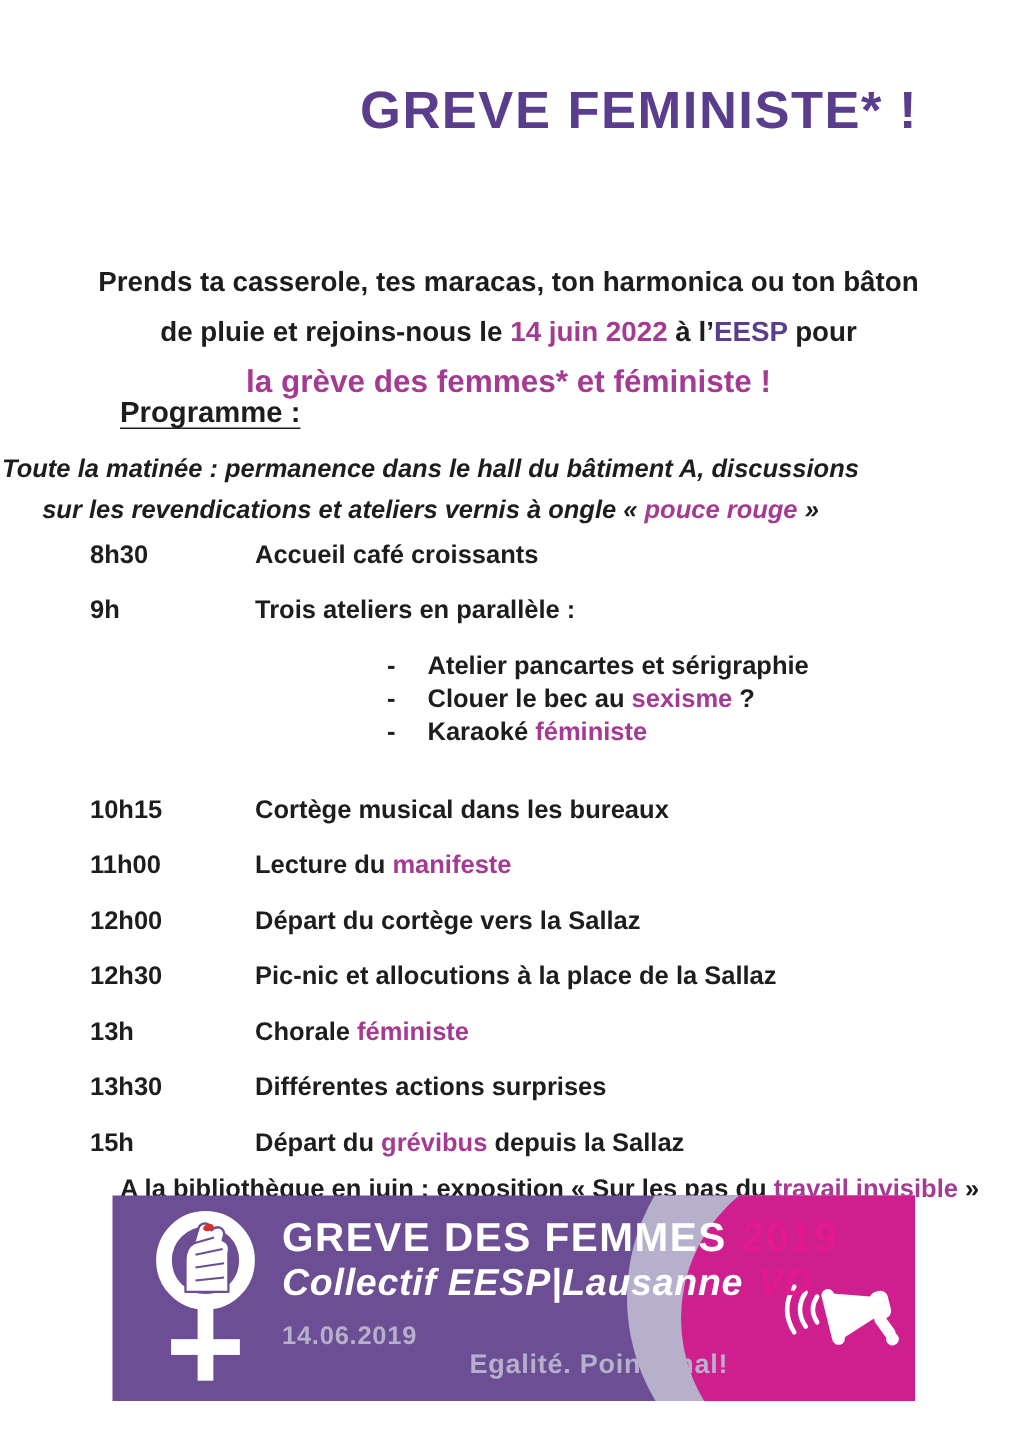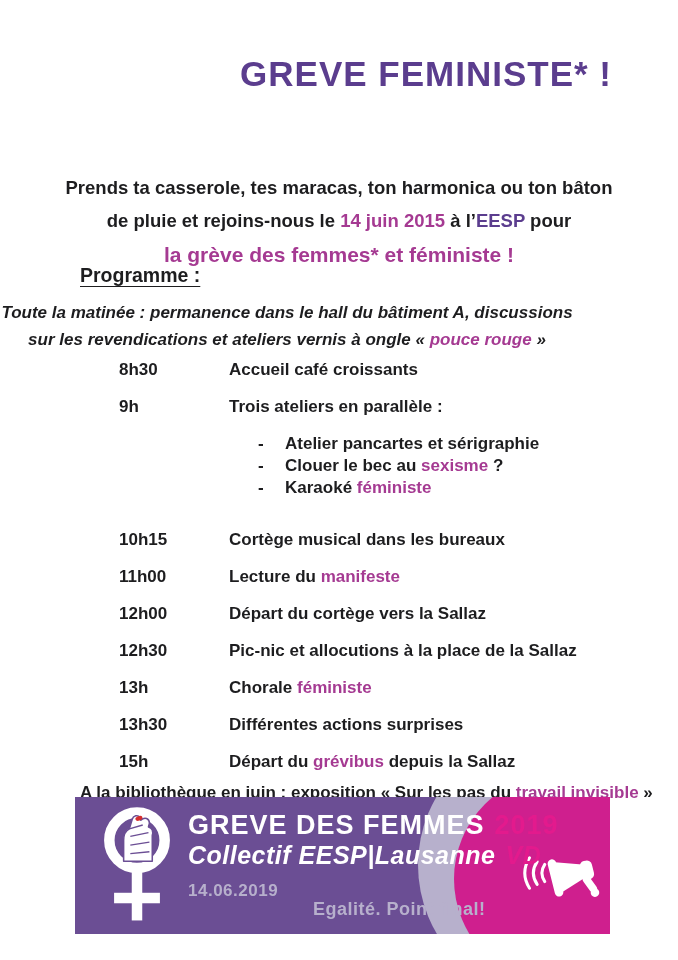--- a/index.html
+++ b/index.html
@@ -32,21 +32,21 @@
   .intro-slogan{font-size:21px;font-weight:700;color:var(--magenta);margin-top:8px;}
   .magenta{color:var(--magenta);}
   .purple{color:var(--purple);}
   
   .programme-label{position:absolute;top:264px;left:80px;font-size:19.5px;font-weight:700;}
   .programme-label span{text-decoration:underline;text-underline-offset:4px;}
   .morning-note{position:absolute;top:299px;left:0;width:574px;text-align:center;
     font-style:italic;font-weight:700;font-size:17px;line-height:27px;}
   
   .schedule{position:absolute;top:359px;left:0;width:678px;font-size:17px;font-weight:700;}
-  .srow{padding-left:119px;line-height:22px;margin-bottom:15px;}
+  .srow{padding-left:60px;line-height:22px;margin-bottom:15px;}
   .srow .time{display:inline-block;width:110px;}
   .sub-group{margin-bottom:30px;}
   .sub-row{padding-left:258px;line-height:22px;}
   .sub-row .dash{display:inline-block;width:27px;}
   
   .library-note{position:absolute;top:766px;left:80px;font-size:17px;font-weight:700;}
   
   .banner{
     position:absolute;top:797px;left:75px;width:535px;height:137px;
     background:var(--banner-purple);overflow:hidden;
@@ -70,21 +70,21 @@
 <body>
 
 <div class="page">
 
   <header class="title-block">
     <div class="title-line l2">GREVE FEMINISTE* !</div>
   </header>
 
   <section class="intro">
     <p class="intro-line">Prends ta casserole, tes maracas, ton harmonica ou ton bâton</p>
-    <p class="intro-line"><span>de pluie et rejoins-nous le </span><span class="magenta">14 juin 2015</span><span> à l’</span><span class="purple">EESP</span><span> pour</span></p>
+    <p class="intro-line"><span>de pluie et rejoins-nous le </span><span class="magenta">14 juin 2022</span><span> à l’</span><span class="purple">EESP</span><span> pour</span></p>
     <p class="intro-slogan">la grève des femmes* et féministe !</p>
   </section>
 
   <div class="programme-label">
     <span>Programme :</span>
   </div>
 
   <div class="morning-note">
     <div>Toute la matinée : permanence dans le hall du bâtiment A, discussions</div>
     <div><span>sur les revendications et ateliers vernis à ongle « </span><span class="magenta">pouce rouge</span><span> »</span></div>

